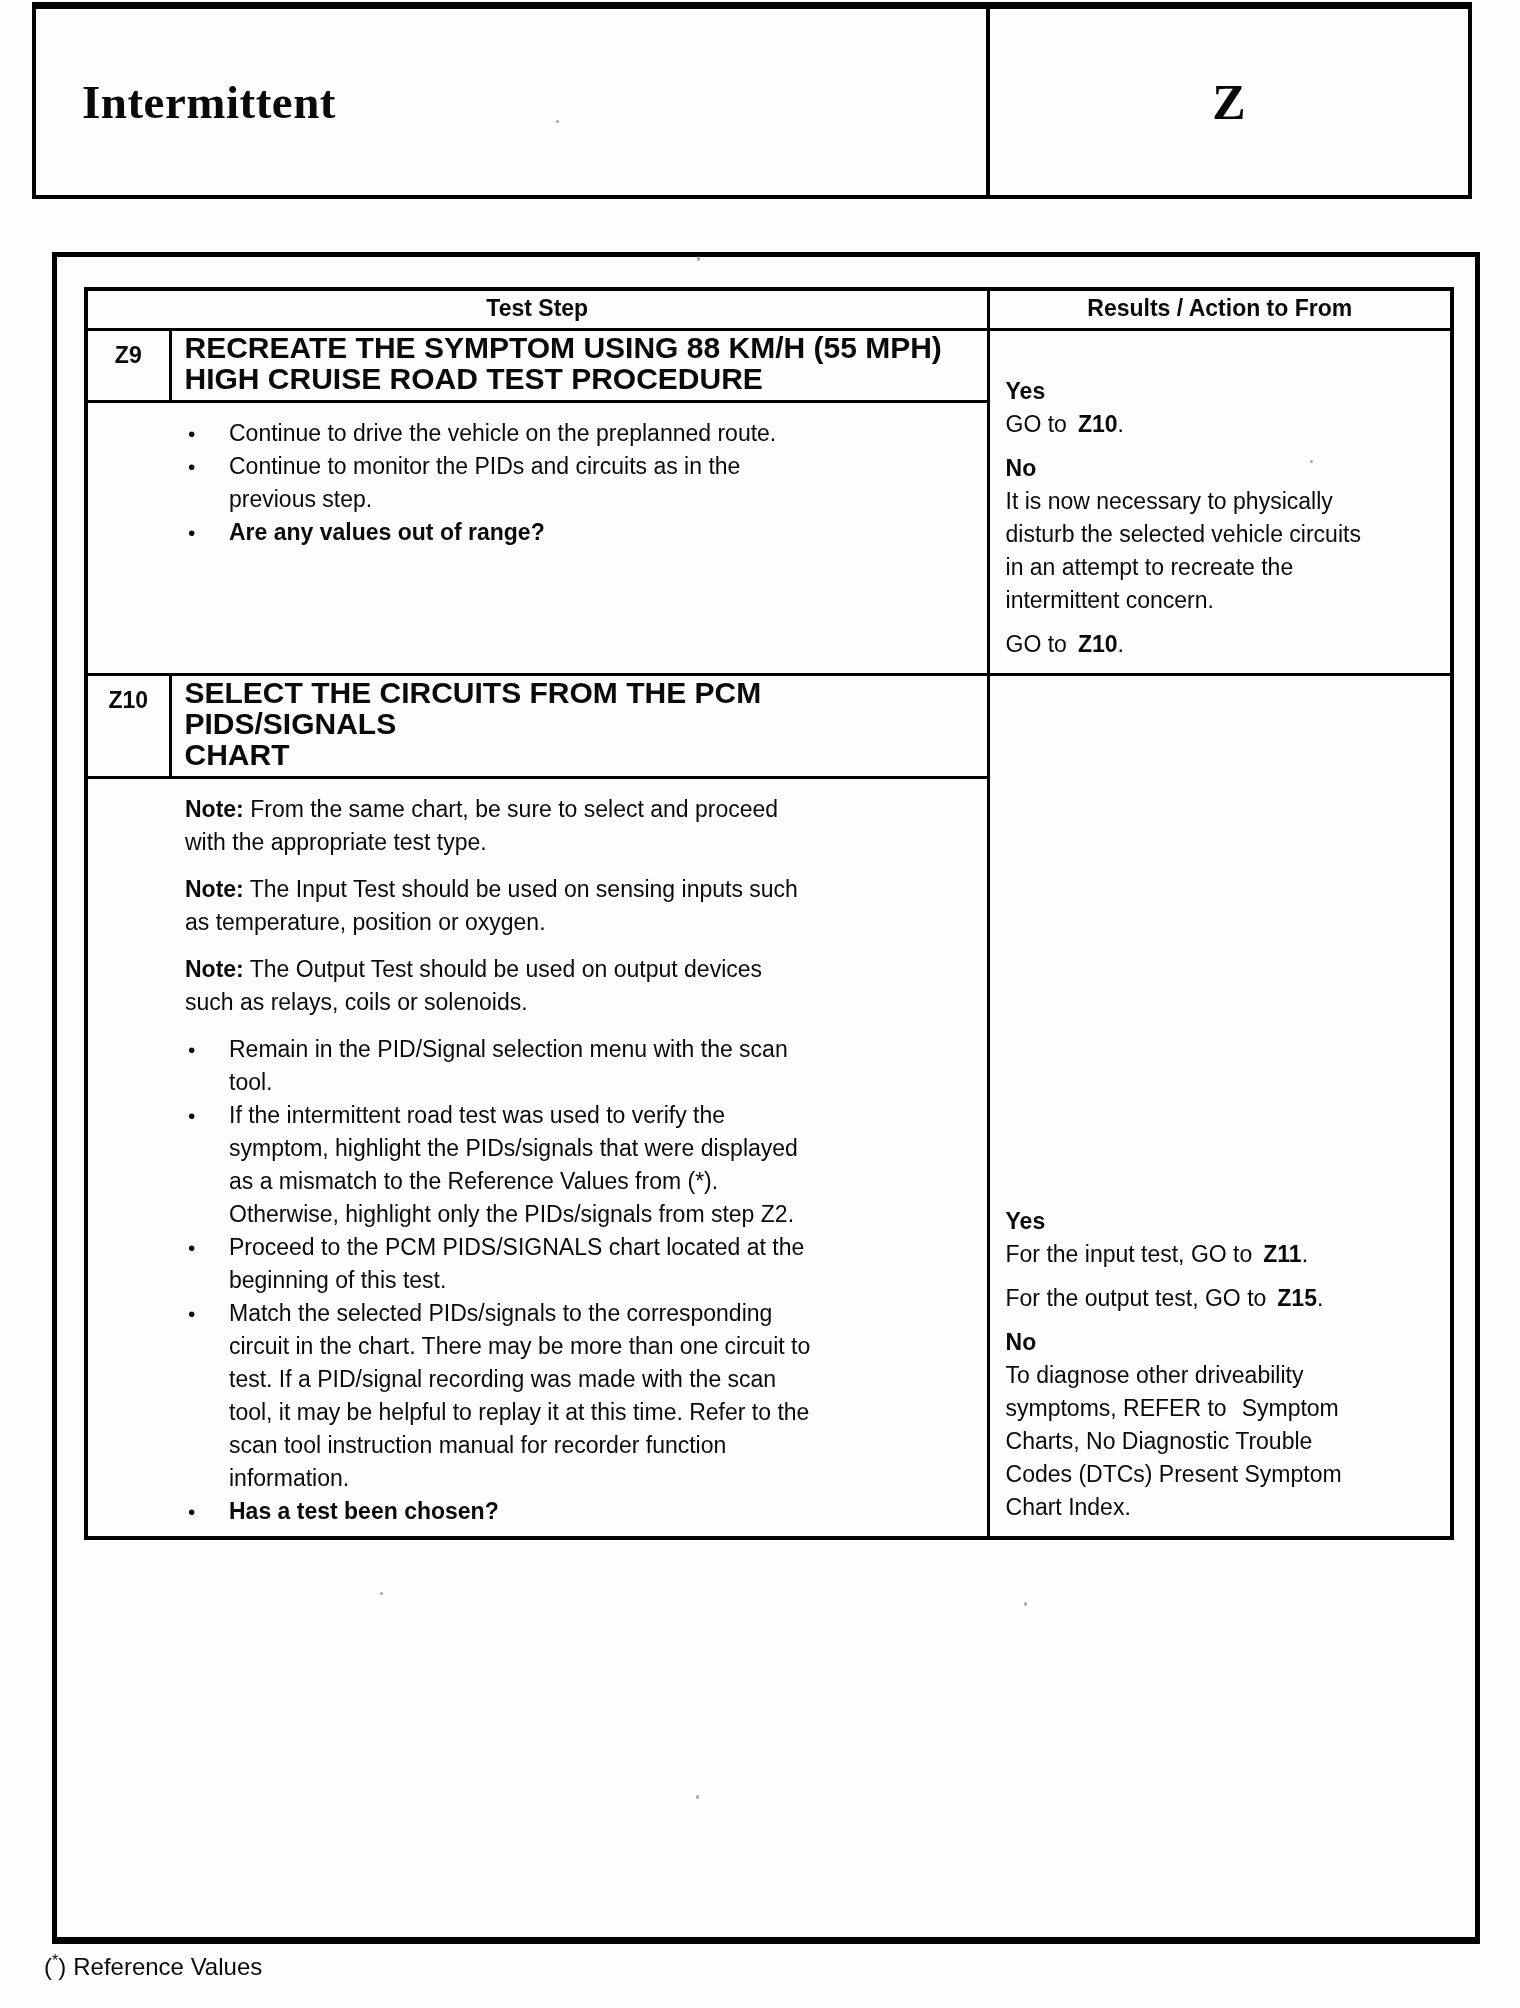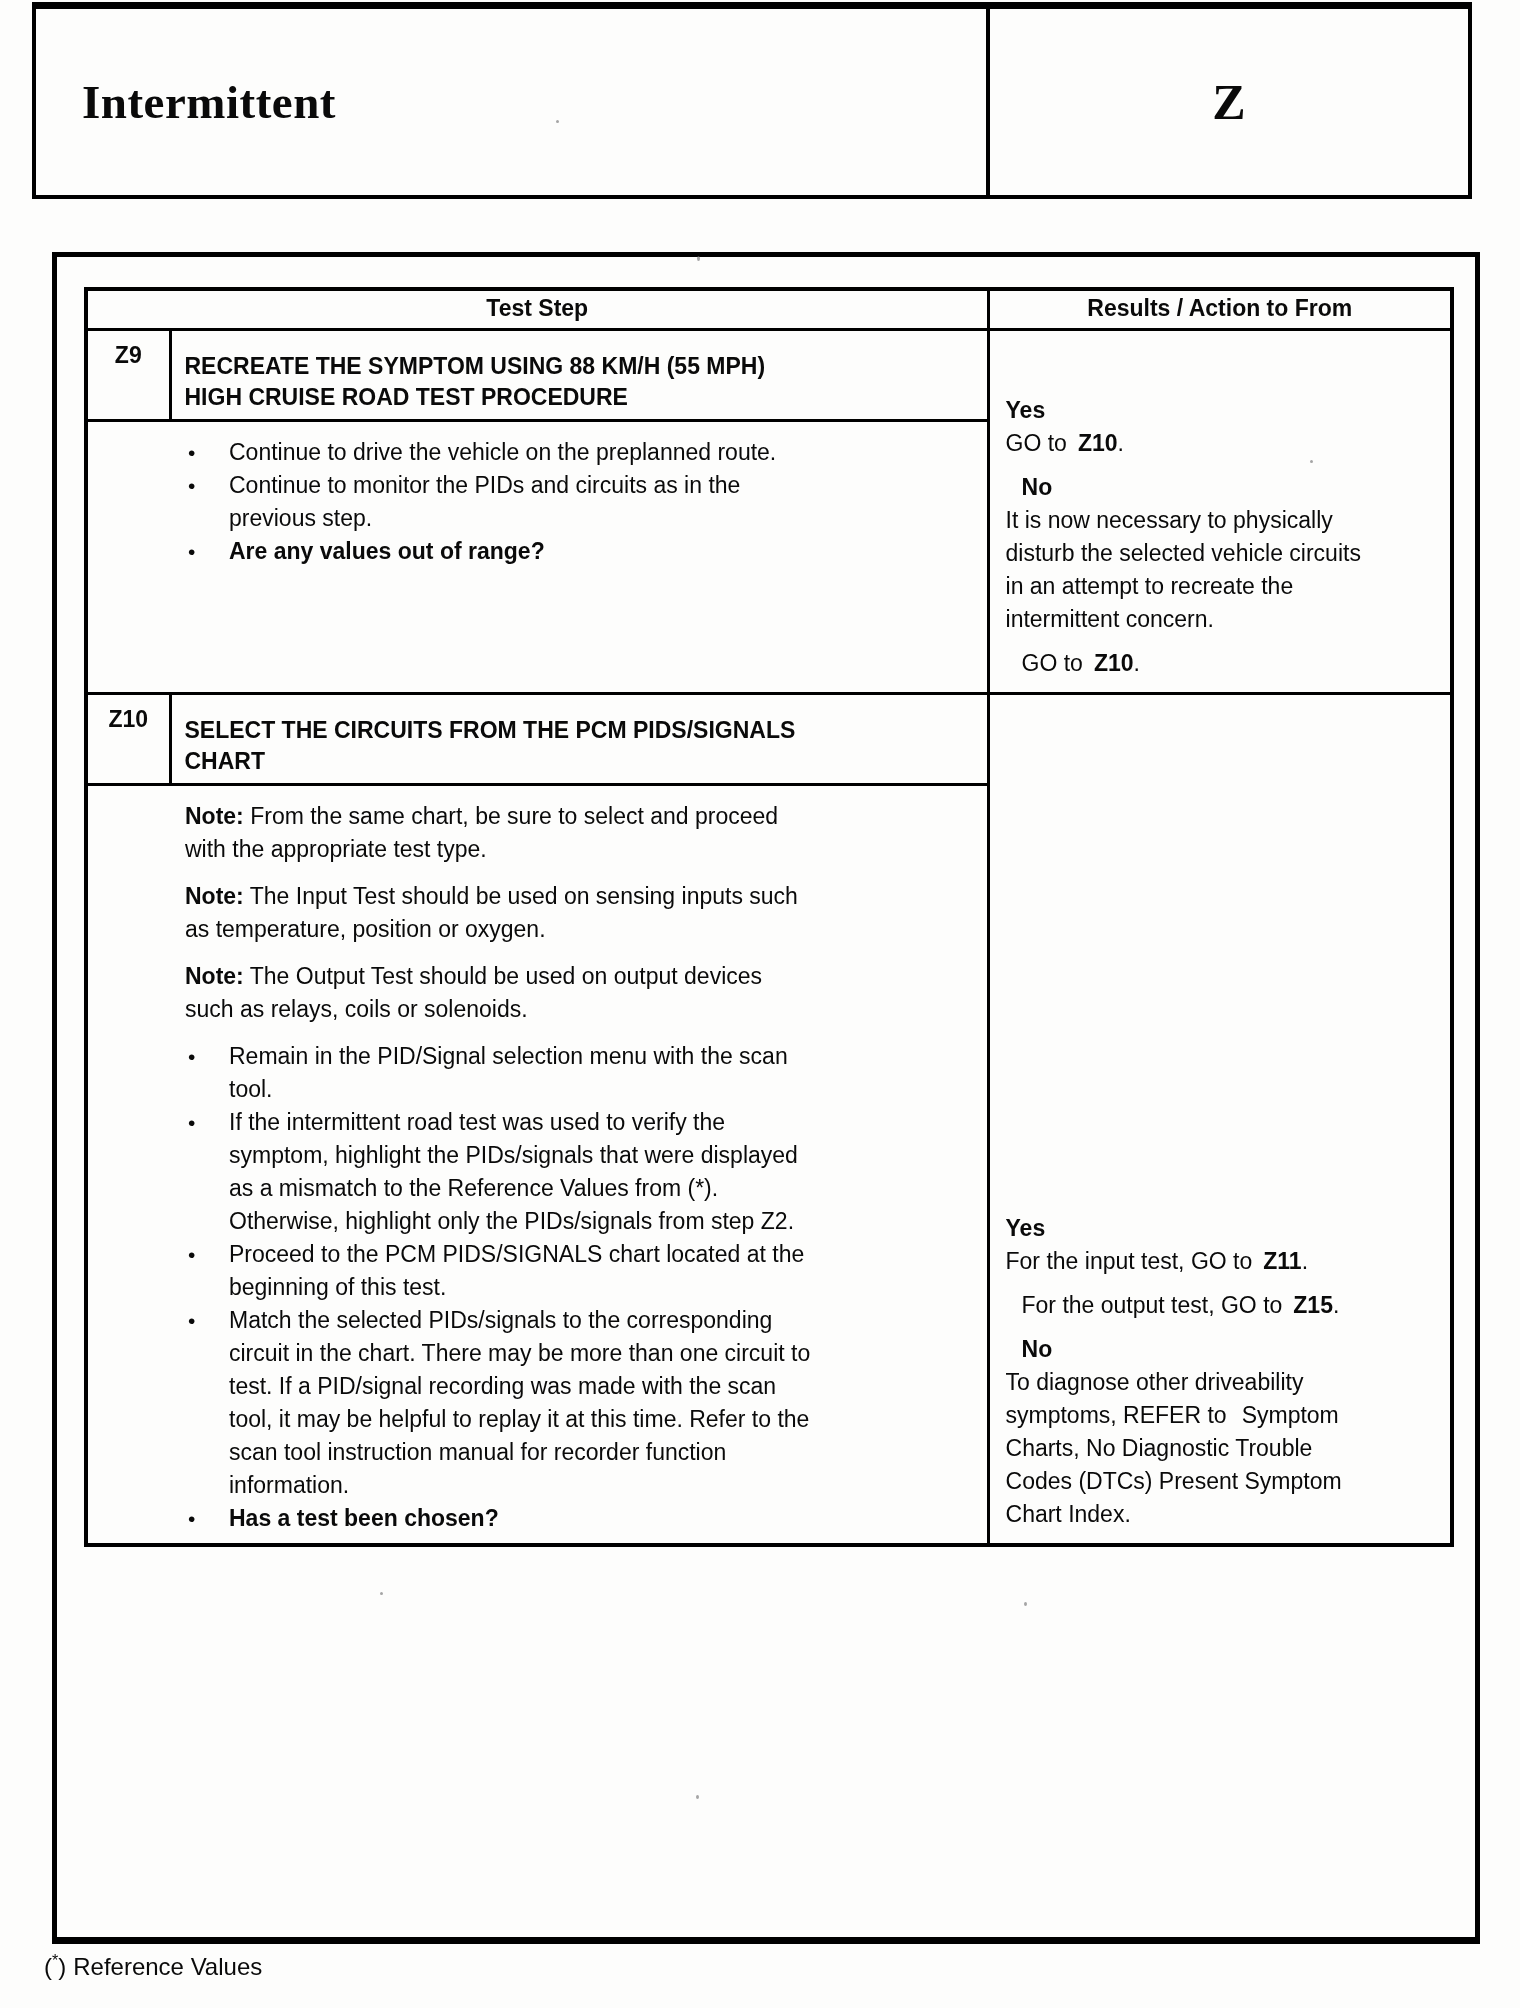--- a/index.html
+++ b/index.html
@@ -37,22 +37,22 @@
     height:40px;font-size:23px;font-weight:bold;text-align:center;
     padding:2px 0 4px 0;
   }
   col.c-id{width:84px;} col.c-title{width:818px;} col.c-res{width:464px;}
   td.step-id{
     font-weight:bold;font-size:23px;text-align:center;vertical-align:top;
     padding-top:11px;
   }
   tr.title-row td{height:72px;}
   td.step-title{
-    font-weight:bold;font-size:23px;line-height:31px;vertical-align:top;
-    padding:20px 30px 6px 13px;white-space:pre-line;
+    font-weight:bold;font-size:30px;line-height:31px;vertical-align:top;
+    padding:1px 30px 6px 13px;white-space:pre-line;
   }
   td.step-body{
     vertical-align:top;font-size:23px;line-height:33px;
     padding:14px 24px 8px 97px;
   }
   td.body-z9{height:273px;}
   td.body-z10{height:688px;}
   td.step-results{
     vertical-align:bottom;font-size:23px;line-height:33px;
     padding:10px 8px 12px 16px;
@@ -61,21 +61,21 @@
   .note .note-text{white-space:pre-line;}
   .note b{font-weight:bold;}
   .bullet{display:flex;}
   .bullet .dot{flex:none;width:44px;padding-left:3px;box-sizing:border-box;font-size:21px;}
   .bullet .btext{flex:1;white-space:pre-line;}
   .bullet .btext.bold{font-weight:bold;}
   .res-label{font-weight:bold;}
   .res-para{white-space:pre-line;}
   .res-para .seg-bold{font-weight:bold;margin-left:11px;}
   .res-para .seg-ref{margin-left:15px;}
-  .gap{margin-top:11px;margin-left:16px;}
+  .gap{margin-top:11px;}
   
   .footnote{position:absolute;left:44px;top:1952px;font-size:24px;}
   .footnote sup{font-size:16px;}
   .footnote .fn-text{margin-left:7px;}
   
   .speck{position:absolute;background:#777;border-radius:50%;opacity:.65;}
 </style>
 </head>
 <body>
 

